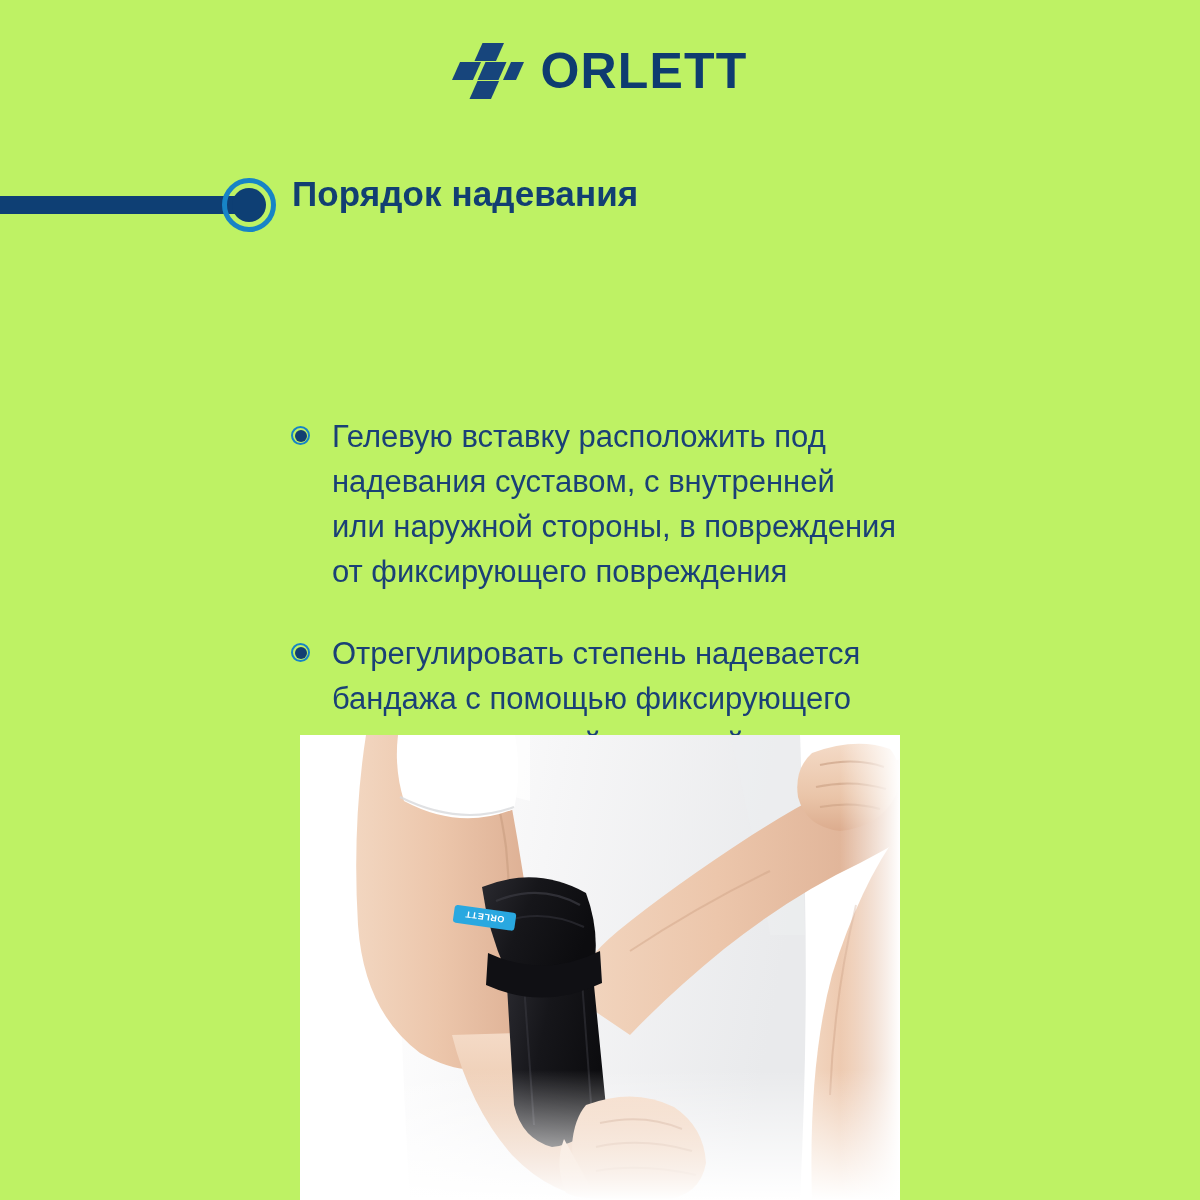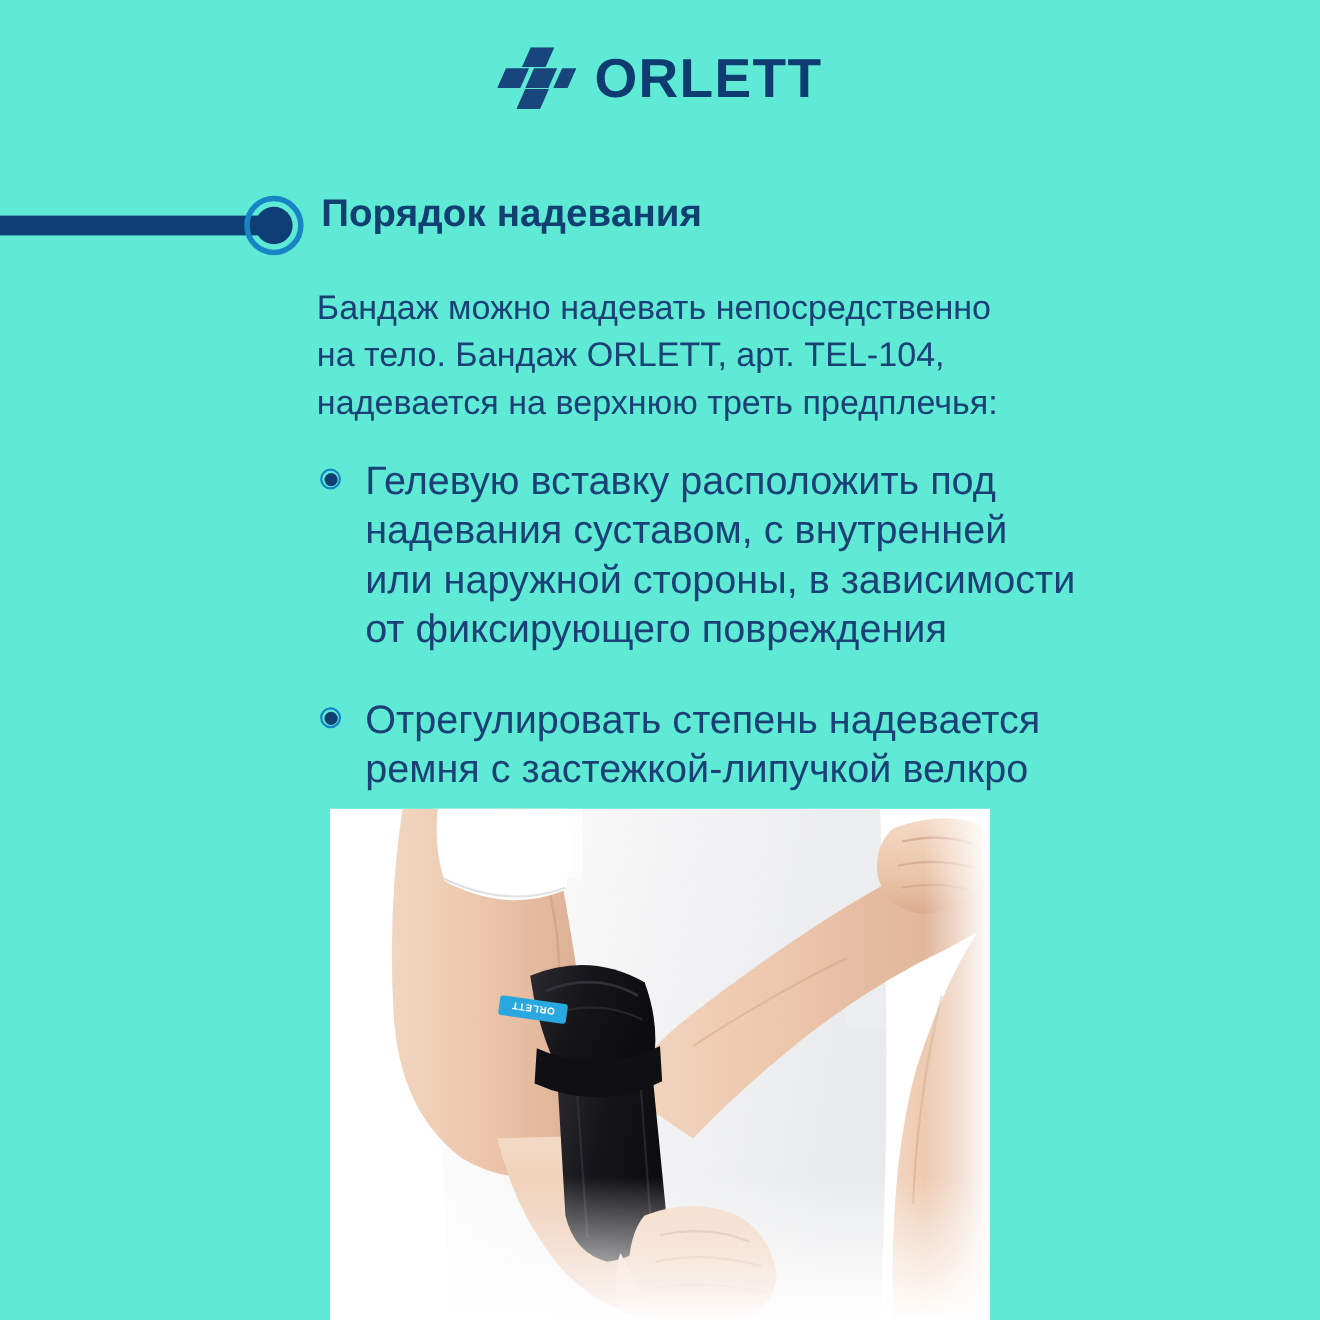--- a/index.html
+++ b/index.html
@@ -9,21 +9,21 @@
     background: #ffffff;
   }
   body {
     font-family: "Liberation Sans", "DejaVu Sans", sans-serif;
     -webkit-font-smoothing: antialiased;
   }
   .page {
     position: relative;
     width: 1200px;
     height: 1200px;
-    background: #5eead4;
+    background: #bef264;
     overflow: hidden;
     text-decoration: underline;
   }
 
   
   .brand {
     position: absolute;
     top: 38px;
     left: 0;
     width: 1200px;
@@ -140,21 +140,21 @@
     border-radius: 50%;
   }
   .bullet-marker .bcore {
     position: absolute;
     left: 4px; top: 4px;
     width: 12px; height: 12px;
     background: #123f72;
     border-radius: 50%;
   }
   .bullet-text {
-    font-size: 36px;
+    font-size: 31px;
     line-height: 45px;
     color: #1a4076;
   }
   .bullet-text div { white-space: nowrap; }
 
   
   .photo {
     position: absolute;
     left: 300px;
     top: 735px;
@@ -184,48 +184,44 @@
 
   <div class="heading-row">
     <div class="heading-bar"></div>
     <div class="heading-dot">
       <div class="ring"></div>
       <div class="core"></div>
     </div>
     <div class="heading-title">Порядок надевания</div>
   </div>
 
-  <div class="intro">
-    <div>Бандаж можно надевать непосредственно</div>
-    <div>на тело. Бандаж ORLETT, арт. TEL-104,</div>
-    <div>надевается на верхнюю треть предплечья:</div>
-  </div>
 
   <div class="bullets">
 
     <div class="bullet">
       <div class="bullet-marker">
         <div class="bring"></div>
         <div class="bcore"></div>
       </div>
       <div class="bullet-text">
         <div>Гелевую вставку расположить под</div>
         <div>надевания суставом, с внутренней</div>
-        <div>или наружной стороны, в зависимости</div>
+        <div>или наружной стороны, в повреждения</div>
         <div>от фиксирующего повреждения</div>
       </div>
     </div>
 
     <div class="bullet">
       <div class="bullet-marker">
         <div class="bring"></div>
         <div class="bcore"></div>
       </div>
       <div class="bullet-text">
         <div>Отрегулировать степень надевается</div>
+        <div>бандажа с помощью фиксирующего</div>
         <div>ремня с застежкой-липучкой велкро</div>
       </div>
     </div>
 
   </div>
 
   <div class="photo">
     <svg class="photo-svg" viewBox="0 0 600 465">
       <defs>
         <linearGradient id="skin" x1="0" y1="0" x2="1" y2="0">

